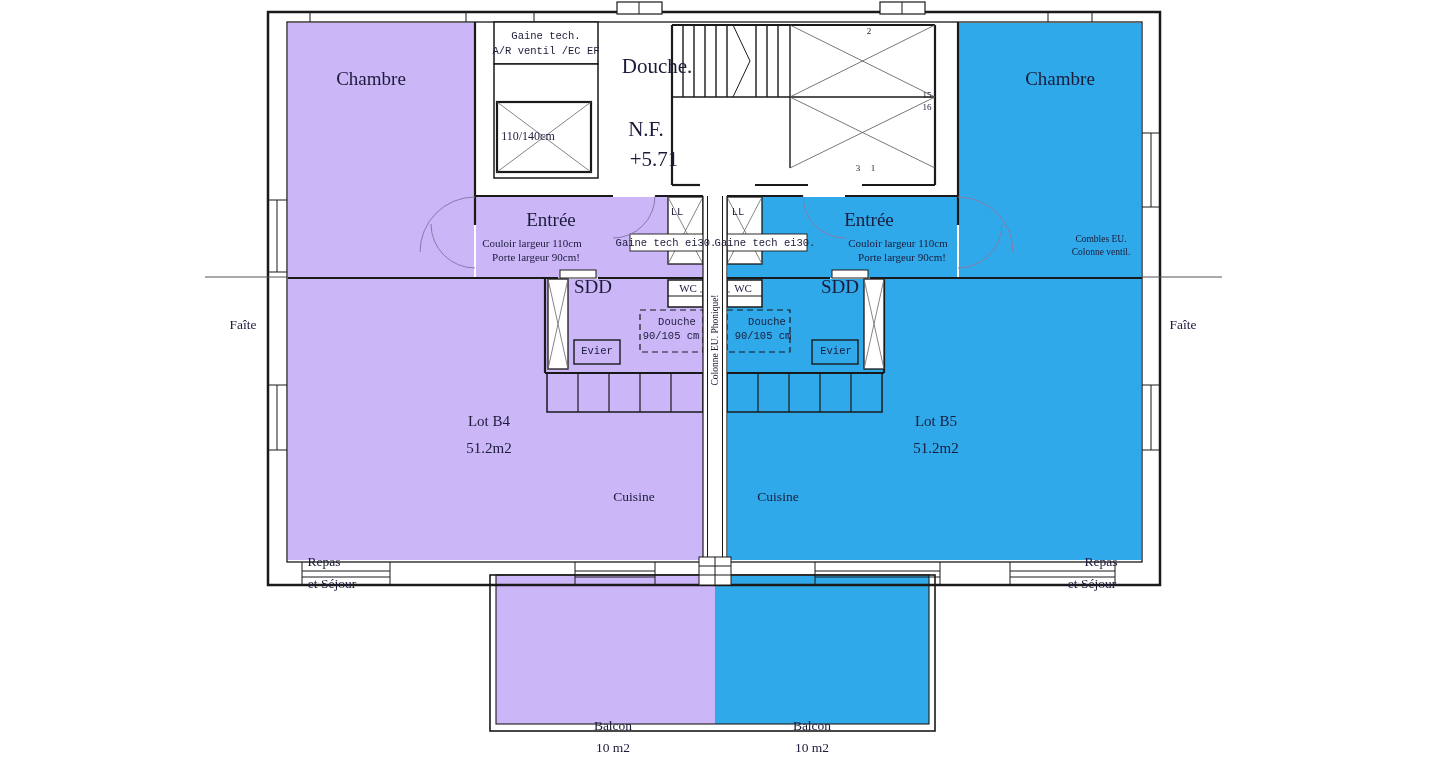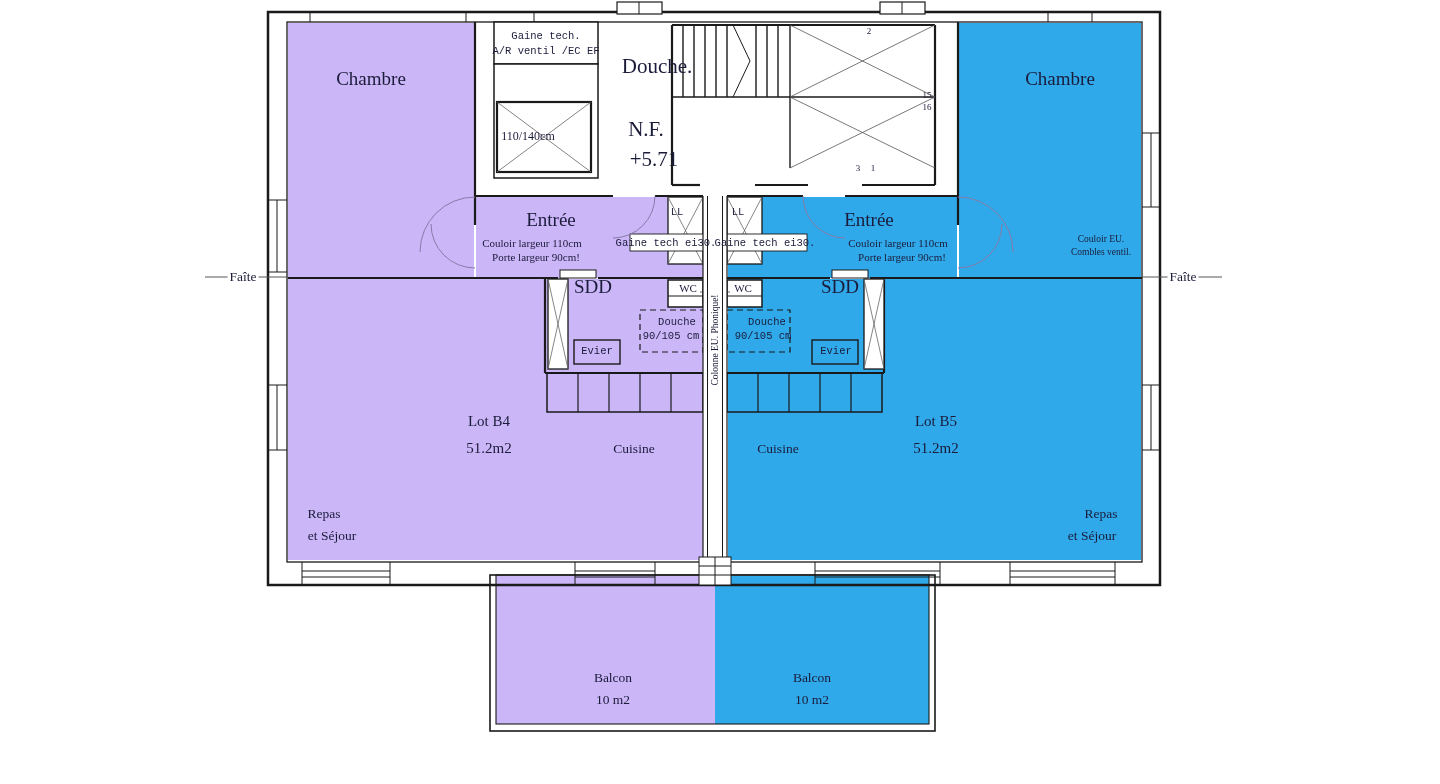--- a/index.html
+++ b/index.html
@@ -4,21 +4,21 @@
 <style>
   html,body{margin:0;padding:0;background:#ffffff;}
   #stage{position:relative;width:1440px;height:784px;background:#fff;overflow:hidden;
          font-family:"Liberation Serif", serif;color:var(--c-text,#1b1b3a);}
   .region{position:absolute;}
   .r-b4{background:var(--c-b4,#cbb6f8);}
   .r-b5{background:var(--c-b5,#2fa9e9);}
   #plan-svg{position:absolute;left:0;top:0;z-index:5;}
   .label{position:absolute;z-index:10;white-space:nowrap;transform:translate(-50%,-50%);
          text-align:center;line-height:1;}
-  .s21{font-size:21px;} .s16{font-size:19px;} .s15{font-size:15px;} .s13{font-size:13.5px;}
+  .s21{font-size:21px;} .s16{font-size:19px;} .s15{font-size:15px;} .s13{font-size:13.5px;margin-top:48px;}
   .s12{font-size:12px;} .s11{font-size:11px;} .s10{font-size:10.5px;font-family:Liberation Mono, monospace;} .s9{font-size:9.5px;}
   .s8{font-size:9px;}
   .vert{writing-mode:vertical-rl;transform:translate(-50%,-50%) rotate(180deg);}
   #title{position:absolute;z-index:10;left:712px;top:760px;transform:translate(-50%,-50%);
          font-size:31px;font-weight:bold;white-space:nowrap;color:var(--c-title,#15152e);}
 </style>
 </head>
 <body>
 
 <div id="stage">
@@ -237,22 +237,22 @@
   <div class="label s15" style="left:489px;top:421px;">Lot B4</div>
   <div class="label s15" style="left:489px;top:448px;">51.2m2</div>
   <div class="label s13" style="left:634px;top:449px;">Cuisine</div>
   <div class="label s13" style="left:778px;top:449px;">Cuisine</div>
   <div class="label s15" style="left:936px;top:421px;">Lot B5</div>
   <div class="label s15" style="left:936px;top:448px;">51.2m2</div>
   <div class="label s13" style="left:324px;top:514px;">Repas</div>
   <div class="label s13" style="left:332px;top:536px;">et Séjour</div>
   <div class="label s13" style="left:1101px;top:514px;">Repas</div>
   <div class="label s13" style="left:1092px;top:536px;">et Séjour</div>
-  <div class="label s9" style="left:1101px;top:240px;">Couloir EU.</div>
-  <div class="label s9" style="left:1101px;top:253px;">Combles ventil.</div>
+  <div class="label s9" style="left:1101px;top:240px;">Combles EU.</div>
+  <div class="label s9" style="left:1101px;top:253px;">Colonne ventil.</div>
   <div class="label s9 vert" style="left:716px;top:340px;">Colonne EU. Phonique!</div>
   <div class="label s13" style="left:243px;top:277px;background:#fff;padding:0 2px;">Faîte</div>
   <div class="label s13" style="left:1183px;top:277px;background:#fff;padding:0 2px;">Faîte</div>
   <div class="label s13" style="left:613px;top:678px;">Balcon</div>
   <div class="label s13" style="left:613px;top:700px;">10 m2</div>
   <div class="label s13" style="left:812px;top:678px;">Balcon</div>
   <div class="label s13" style="left:812px;top:700px;">10 m2</div>
 
 </div>
 

